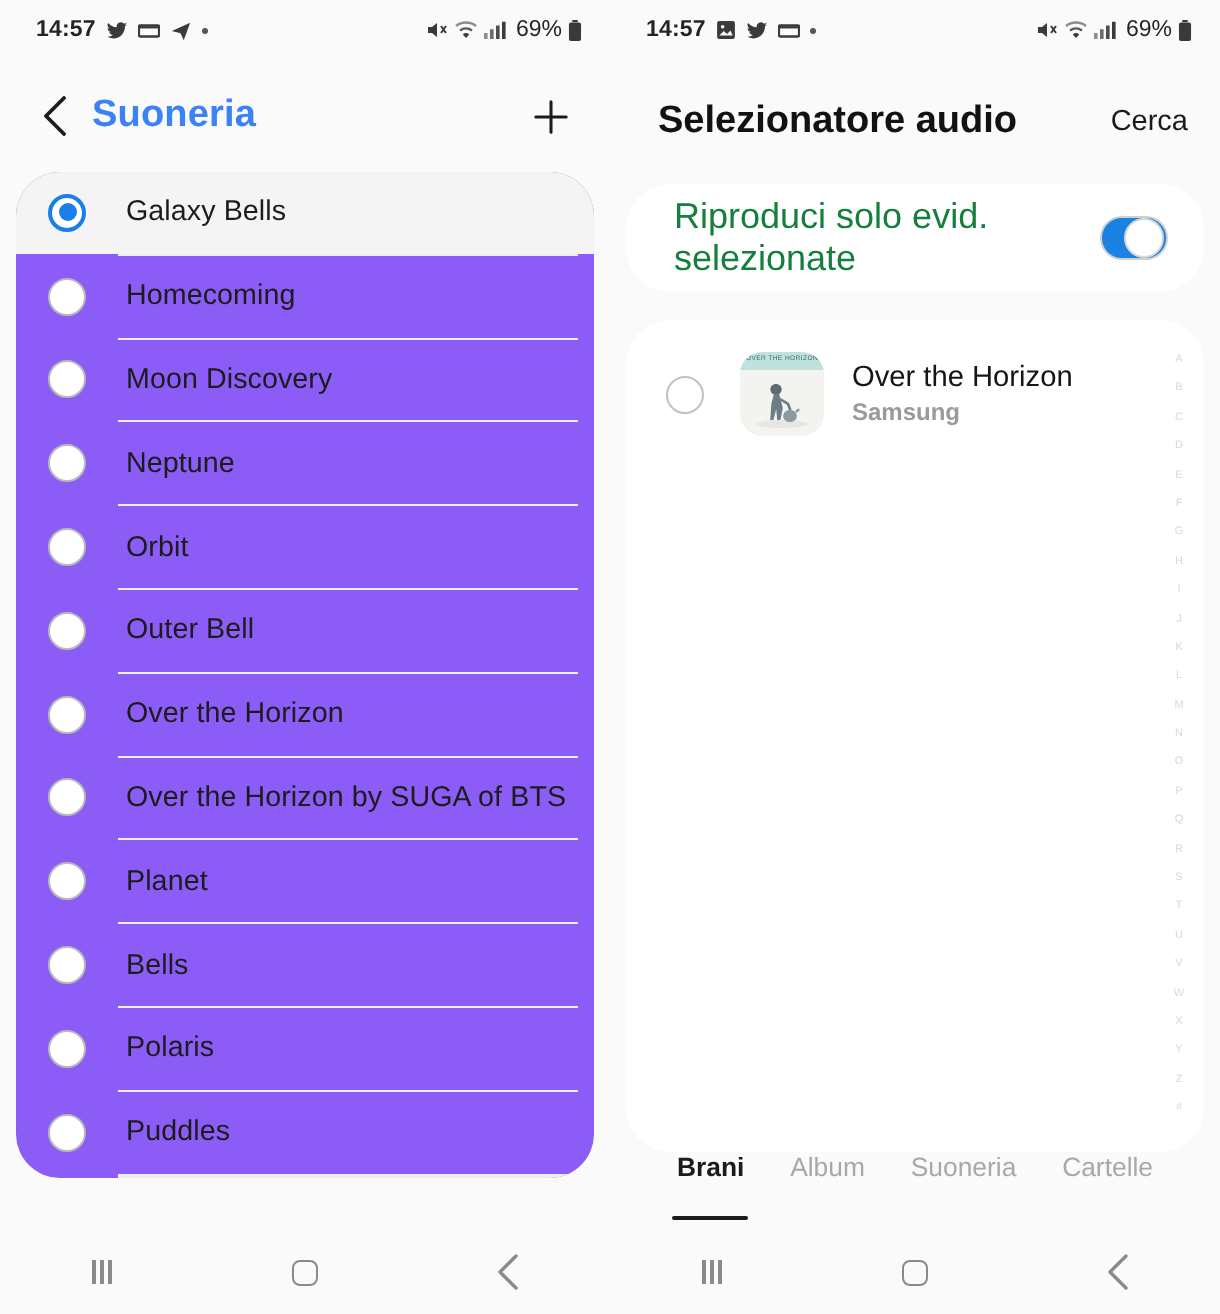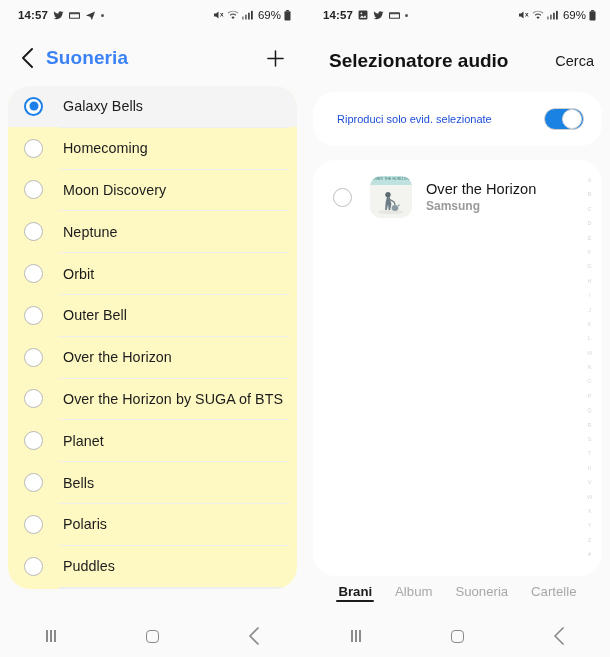--- a/index.html
+++ b/index.html
@@ -52,21 +52,21 @@
 
   
   .appbar-r { height: 62px; display: flex; align-items: center; padding: 0 16px 0 24px; }
   .appbar-r .title { font-size: 19px; font-weight: 700; color: #121212; }
   .appbar-r .action {
     margin-left: auto; font-size: 14.5px; color: #1b1b1b; cursor: pointer;
   }
 
   
   .card {
-    margin: 0 8px; background: #fef9c3;
+    margin: 0 8px; background: #8b5cf6;
     border-radius: 22px; overflow: hidden;
   }
   .list { }
   .row {
     display: flex; align-items: center; height: 40.8px;
     padding: 0 10px 0 16px; position: relative; cursor: pointer;
   }
   .row .radio {
     width: 19px; height: 19px; border-radius: 50%;
     border: 1.6px solid #b9b9b9; flex: 0 0 auto;
@@ -83,21 +83,21 @@
   }
   .row.sel { background: #f4f4f4; }
   .sep { height: 1px; background: #eeeeee; margin-left: 51px; margin-right: 8px; }
 
   
   .toggle-card {
     margin: 0 8px; background: #fff; border-radius: 22px;
     height: 54px; display: flex; align-items: center;
     padding: 0 18px 0 24px;
   }
-  .toggle-card .tlabel { font-size: 11px; color: #1d4ed8; }
+  .toggle-card .tlabel { font-size: 18px; color: #15803d; }
   .switch {
     margin-left: auto; width: 40px; height: 22px; border-radius: 11px;
     background: #1a82e2; position: relative; cursor: pointer;
     border: 1px solid #cfcfcf;
   }
   .switch .knob {
     position: absolute; top: 50%; right: 1px; transform: translateY(-50%);
     width: 20px; height: 20px; border-radius: 50%;
     background: #ffffff; border: 1px solid #d7d7d7;
   }
@@ -138,21 +138,21 @@
   .indexbar span {
     font-size: 5.5px; color: #d8d8d8; line-height: 1; user-select: none;
   }
 
   .tabs {
     position: absolute; left: 0; right: 0; bottom: 42px; height: 44px;
     display: flex; align-items: center; justify-content: space-around;
     padding: 0 22px;
   }
   .tab { font-size: 13.2px; color: #a8a8a8; position: relative;
-         padding-bottom: 3px; cursor: pointer; }
+         padding-bottom: 19px; cursor: pointer; }
   .tab.active { color: #1b1b1b; font-weight: 700; }
   .tab.active::after {
     content: ""; position: absolute; left: -2px; right: -2px; bottom: 0;
     height: 2.2px; background: #1b1b1b; border-radius: 2px;
   }
 
   
   .navbar {
     position: absolute; left: 0; right: 0; bottom: 0; height: 42px;
     display: flex; align-items: center; justify-content: space-around;

